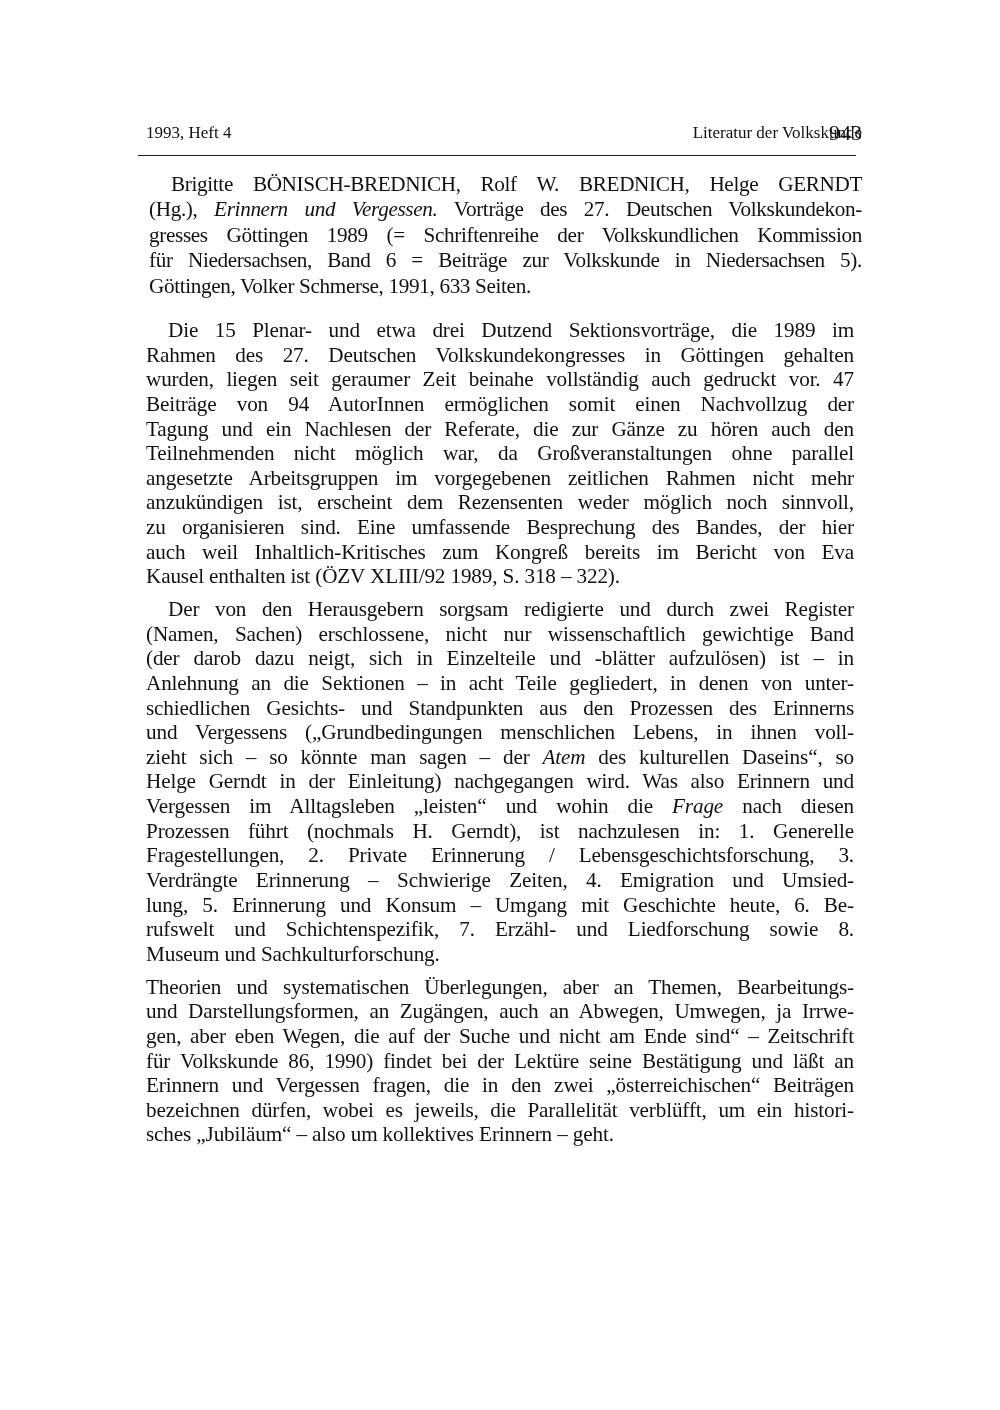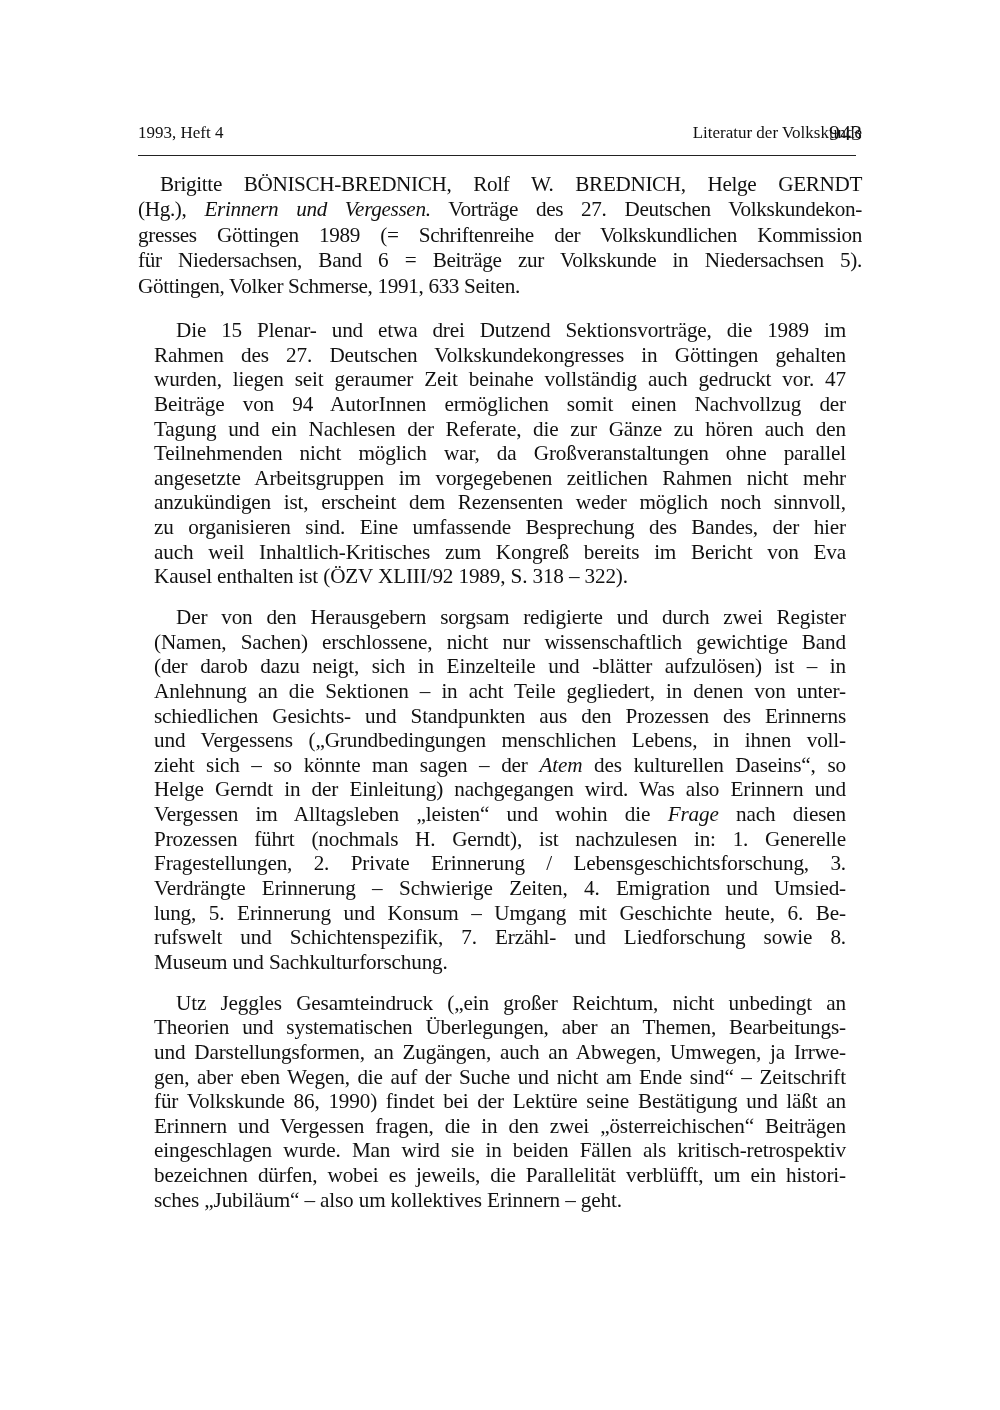--- a/index.html
+++ b/index.html
@@ -22,21 +22,21 @@
       width: 724px;
     }
     .running-head {
       position: relative;
       height: 30px;
       font-size: 17px;
       line-height: 30px;
     }
     .rh-left {
       position: absolute;
-      left: 0;
+      left: 8px;
       top: 0;
       text-align: center;
     }
     .rh-center {
       position: absolute;
       left: 0;
       right: 0;
       text-align: right;
       top: 0;
     }
@@ -61,21 +61,21 @@
       letter-spacing: -0.35px;
     }
     .body-text {
       margin-top: 19px;
     }
     .para {
       font-size: 21.2px;
       line-height: 24.65px;
       text-align: justify;
       text-indent: 22px;
-      margin: 16px;
+      margin: 8px;
       letter-spacing: -0.15px;
     }
     .line {
       display: block;
       text-align: justify;
       text-align-last: justify;
       white-space: nowrap;
       height: 24.65px;
     }
     .line.last {
@@ -100,21 +100,21 @@
 
 <div class="page">
 
   <div class="running-head">
     <span class="rh-left">1993, Heft 4</span>
     <span class="rh-center">Literatur der Volkskunde</span>
     <span class="rh-right">943</span>
   </div>
   <div class="rule"></div>
 
-  <div class="citation" style="text-indent:0;">
+  <div class="citation" style="text-indent:0;margin-left:11px;">
     <span class="cit-line indent">Brigitte BÖNISCH-BREDNICH, Rolf W. BREDNICH, Helge GERNDT</span>
     <span class="cit-line"><span>(Hg.), </span><em>Erinnern und Vergessen.</em> <span>Vorträge des 27. Deutschen Volkskundekon-</span></span>
     <span class="cit-line">gresses Göttingen 1989 (= Schriftenreihe der Volkskundlichen Kommission</span>
     <span class="cit-line">für Niedersachsen, Band 6 = Beiträge zur Volkskunde in Niedersachsen 5).</span>
     <span class="cit-line last">Göttingen, Volker Schmerse, 1991, 633 Seiten.</span>
   </div>
 
   <div class="body-text">
 
     <p class="para" style="text-indent:0;">
@@ -143,25 +143,23 @@
       <span class="line"><span>Vergessen im Alltagsleben „leisten“ und wohin die </span><em>Frage</em><span> nach diesen</span></span>
       <span class="line">Prozessen führt (nochmals H. Gerndt), ist nachzulesen in: 1. Generelle</span>
       <span class="line">Fragestellungen, 2. Private Erinnerung / Lebensgeschichtsforschung, 3.</span>
       <span class="line">Verdrängte Erinnerung – Schwierige Zeiten, 4. Emigration und Umsied-</span>
       <span class="line">lung, 5. Erinnerung und Konsum – Umgang mit Geschichte heute, 6. Be-</span>
       <span class="line">rufswelt und Schichtenspezifik, 7. Erzähl- und Liedforschung sowie 8.</span>
       <span class="line last">Museum und Sachkulturforschung.</span>
     </p>
 
     <p class="para" style="text-indent:0;">
-      <span class="line indent">Utz Jeggles Gesamteindruck („ein großer Reichtum, nicht unbedingt an</span>
       <span class="line">Theorien und systematischen Überlegungen, aber an Themen, Bearbeitungs-</span>
       <span class="line">und Darstellungsformen, an Zugängen, auch an Abwegen, Umwegen, ja Irrwe-</span>
       <span class="line">gen, aber eben Wegen, die auf der Suche und nicht am Ende sind“ – Zeitschrift</span>
       <span class="line">für Volkskunde 86, 1990) findet bei der Lektüre seine Bestätigung und läßt an</span>
       <span class="line">Erinnern und Vergessen fragen, die in den zwei „österreichischen“ Beiträgen</span>
-      <span class="line">eingeschlagen wurde. Man wird sie in beiden Fällen als kritisch-retrospektiv</span>
       <span class="line">bezeichnen dürfen, wobei es jeweils, die Parallelität verblüfft, um ein histori-</span>
       <span class="line last">sches „Jubiläum“ – also um kollektives Erinnern – geht.</span>
     </p>
 
   </div>
 </div>
 
 </body></html>

